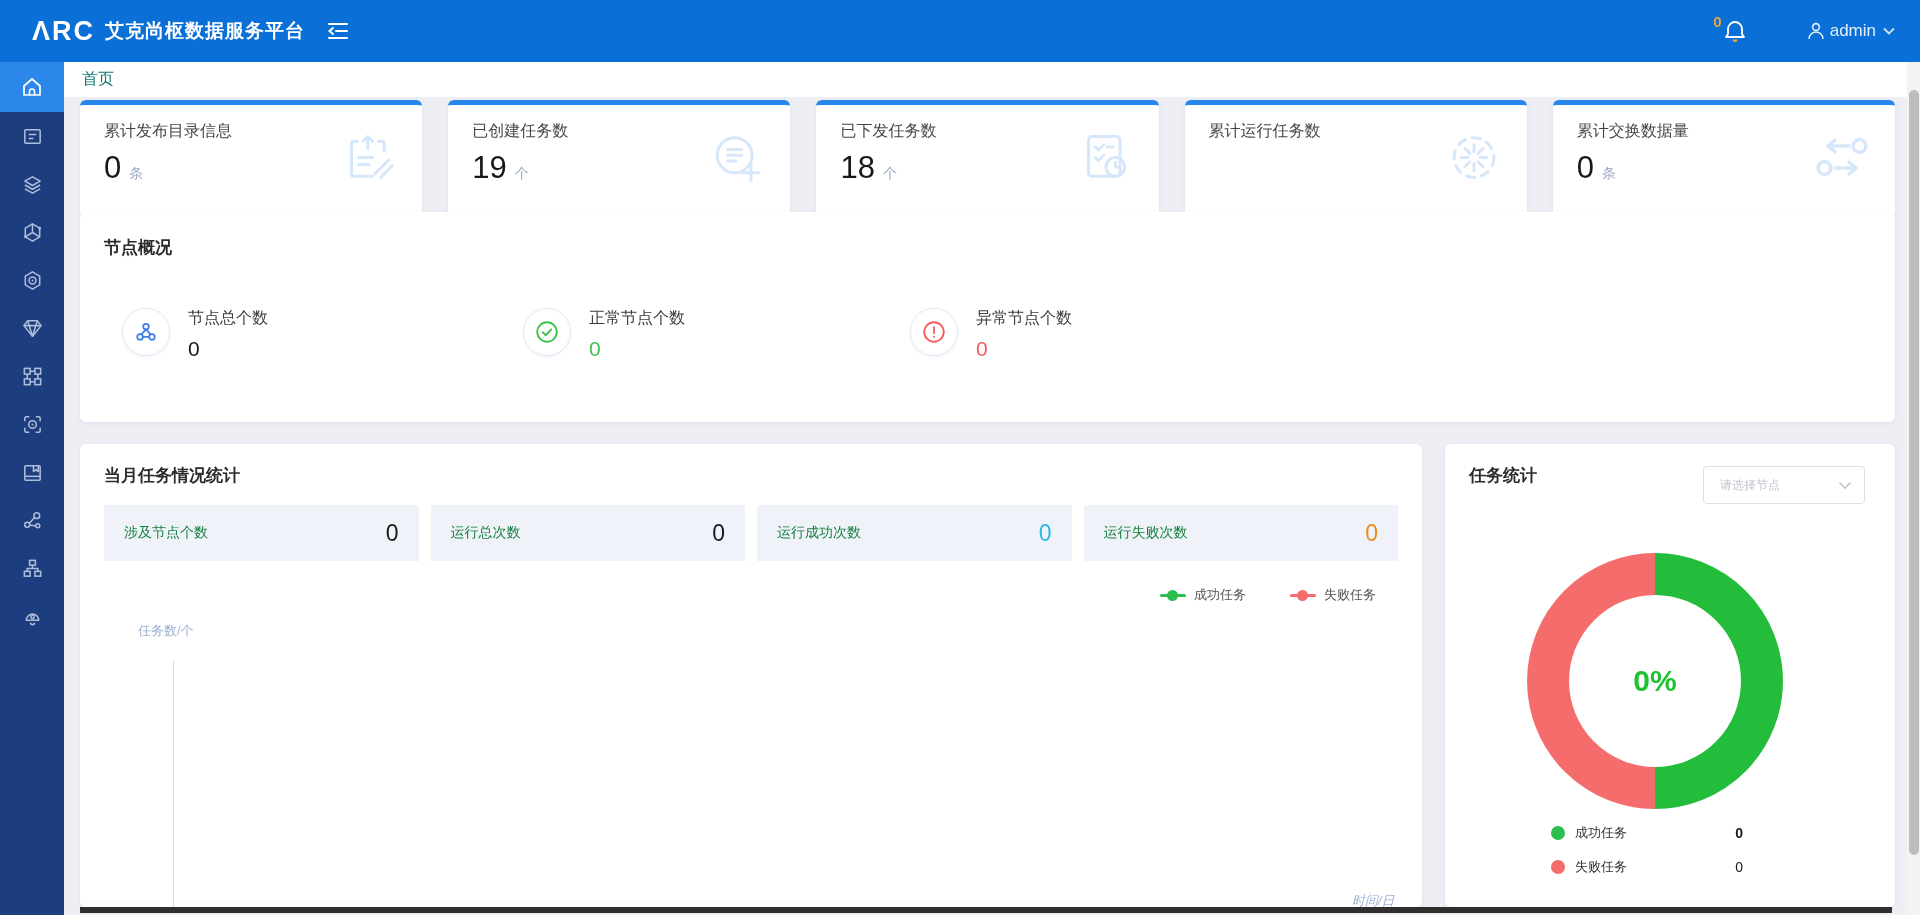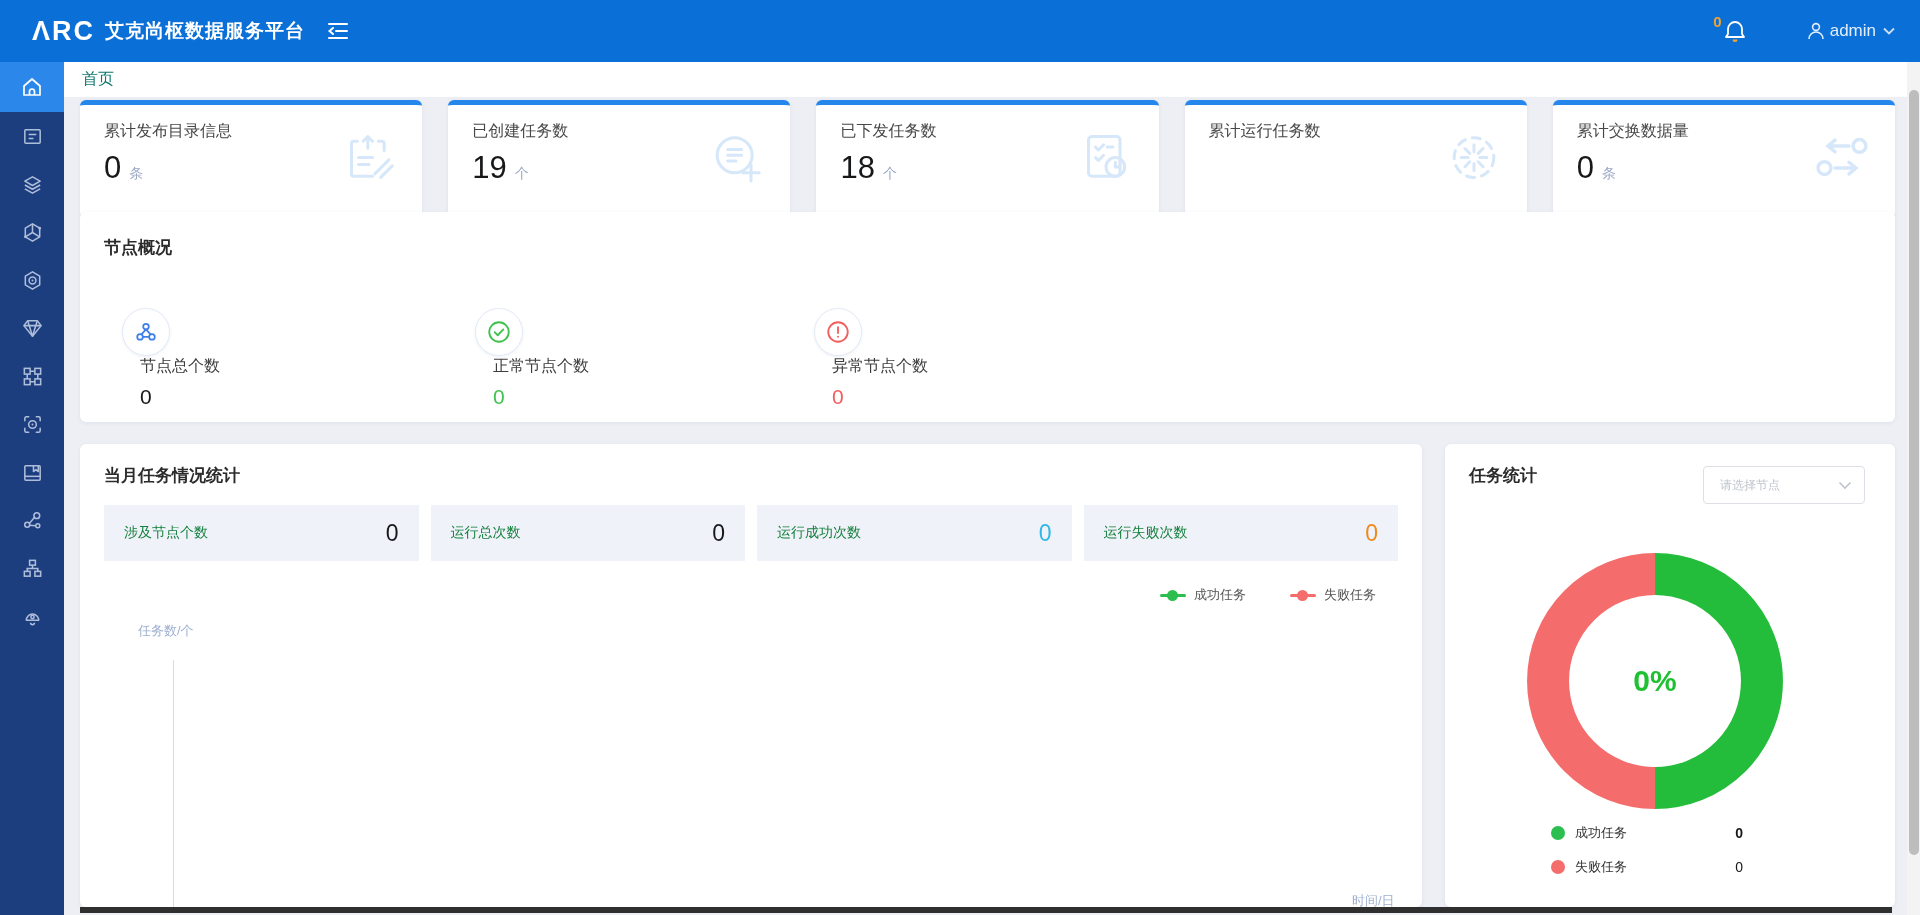--- a/index.html
+++ b/index.html
@@ -34,21 +34,21 @@
   .stat-value-row { margin-top:8px; display:flex; align-items:baseline; }
   .stat-value { font-size:31px; color:#17181a; font-weight:500; }
   .stat-unit { font-size:14px; color:#9aa7c4; margin-left:8px; }
   .stat-icon { position:absolute; right:24px; top:50%; transform:translateY(-54%); }
 
   
   .panel { background:#fff; border-radius:6px; box-shadow:0 1px 4px rgba(30,60,120,.07); position:absolute; }
   .node-panel { left:80px; top:212px; width:1815px; height:210px; padding:24px; }
   .panel-title { font-size:17px; color:#2b2b2b; font-weight:700; }
   .node-items { position:absolute; left:0; top:96px; width:100%; display:flex; }
-  .node-item { display:flex; align-items:flex-start;flex-direction:column; }
+  .node-item { display:flex; align-items:flex-start; }
   .node-item.n1 { margin-left:42px; }
   .node-item.n2 { margin-left:255px; }
   .node-item.n3 { margin-left:225px; }
   .node-circle { width:48px; height:48px; border:1px solid #e4ebf7; border-radius:50%; display:flex; align-items:center; justify-content:center; background:#fff; box-shadow:0 1px 3px rgba(30,60,120,.08); }
   .node-texts { margin-left:18px; }
   .node-label { font-size:16px; color:#3d3d3d; }
   .node-value { font-size:21px; margin-top:8px; font-weight:500; color:#17181a; }
   .node-value.green { color:#42c24e; }
   .node-value.red { color:#f25e5e; }
 
@@ -62,21 +62,21 @@
   .mini-value.orange { color:#ee8a1c; }
   .chart-legend { position:absolute; top:142px; right:46px; display:flex; gap:44px; }
   .legend-item { display:flex; align-items:center; cursor:pointer; }
   .lg-mark { width:26px; height:3px; border-radius:2px; position:relative; }
   .lg-mark::after { content:''; position:absolute; width:11px; height:11px; border-radius:50%; left:7px; top:-4px; background:inherit; }
   .lg-mark.green, .dot.green { background:#2cbe4e; }
   .lg-mark.red, .dot.red { background:#f56c6c; }
   .legend-label { font-size:13px; color:#555; margin-left:8px; }
   .y-axis-label { position:absolute; left:58px; top:178px; font-size:13px; color:#9fb0d0; }
   .v-axis { position:absolute; left:93px; top:216px; bottom:0; width:1px; background:#d7dce8; }
-  .x-axis-label { position:absolute; left:1272px; top:448px; font-size:13px; color:#9fb0d0; }
+  .x-axis-label { position:absolute; left:1272px; top:448px; font-size:13px; color:#9fb0d0;font-style:italic; }
 
   .task-panel { left:1445px; top:444px; width:450px; height:463px; padding:20px 24px; overflow:hidden; }
   .node-select { position:absolute; right:30px; top:22px; width:162px; height:38px; border:1px solid #dcdfe6; border-radius:4px; background:#fff; display:flex; align-items:center; padding:0 12px 0 16px; cursor:pointer; }
   .select-placeholder { font-size:12px; color:#bfc4cc; flex:1; }
   .donut-wrap { position:absolute; left:70px; top:97px; width:280px; height:280px; }
   .donut-center { position:absolute; left:0; top:0; width:280px; height:280px; display:flex; align-items:center; justify-content:center; font-size:30px; font-weight:700; color:#1fc032; }
   .donut-legend { position:absolute; left:106px; top:376px; width:192px; }
   .dl-row { display:flex; align-items:center; height:26px; margin-bottom:8px; cursor:pointer; }
   .dot { width:14px; height:14px; border-radius:50%; }
   .dl-label { font-size:13px; color:#333; margin-left:10px; }

